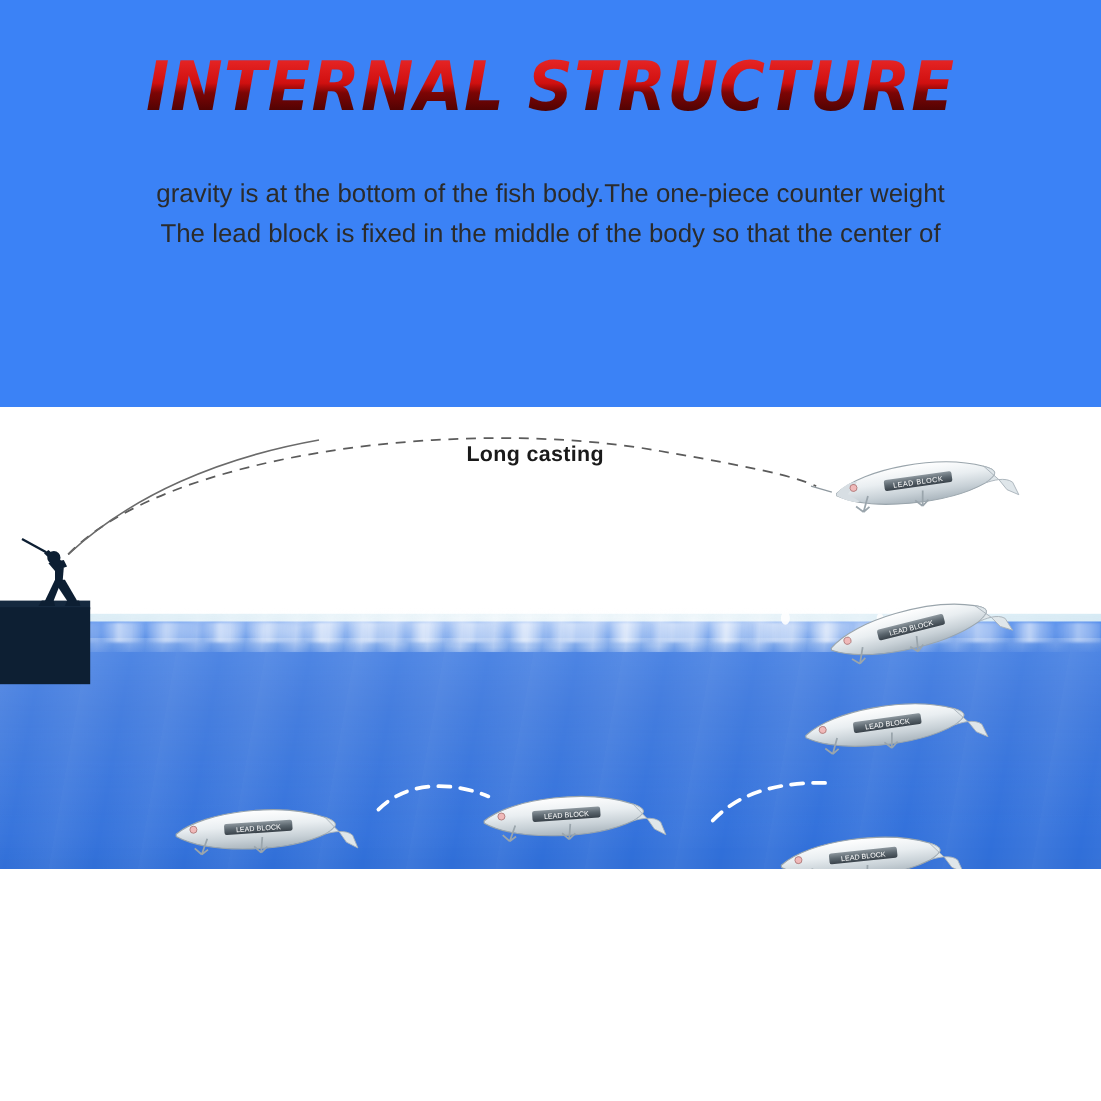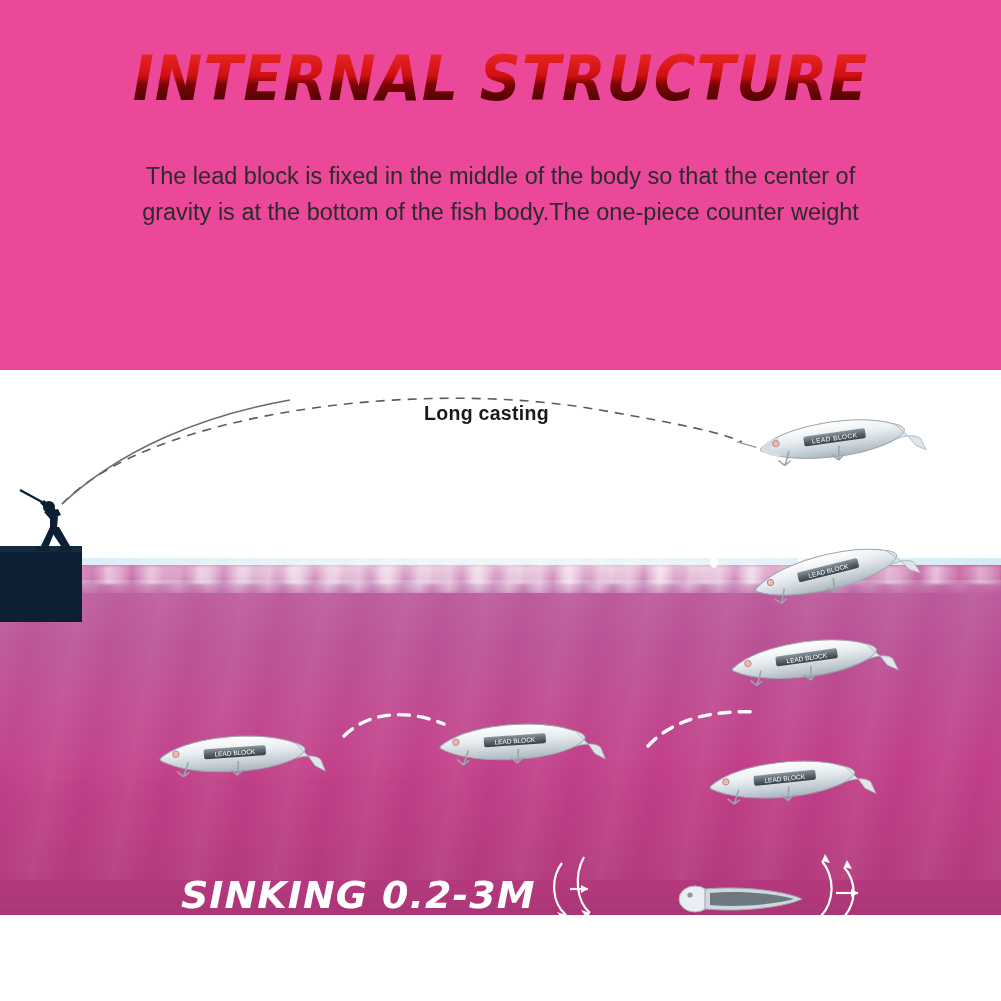--- a/index.html
+++ b/index.html
@@ -6,23 +6,23 @@
     margin: 0;
     padding: 0;
     background: #ffffff;
   }
   body {
     font-family: "Liberation Sans", sans-serif;
   }
   #page {
     position: relative;
     width: 1001px;
-    height: 915px;
+    height: 790px;
     overflow: hidden;
-    background: #ec4899;
+    background: #3b82f6;
   }
 
   
   .headline {
     position: absolute;
     top: 42px;
     left: 0;
     width: 1001px;
     text-align: center;
     font-family: "DejaVu Sans", sans-serif;
@@ -226,22 +226,22 @@
   }
 </style>
 </head>
 <body>
 
 <div id="page">
 
   <div class="headline">INTERNAL STRUCTURE</div>
 
   <div class="description">
+    <div>gravity is at the bottom of the fish body.The one-piece counter weight</div>
     <div>The lead block is fixed in the middle of the body so that the center of</div>
-    <div>gravity is at the bottom of the fish body.The one-piece counter weight</div>
   </div>
 
   <div class="scene">
 
     <div class="sky"></div>
     <div class="water"></div>
     <div class="water2"></div>
     <div class="rays"></div>
     <div class="surface"></div>
     <div class="surfaceline"></div>

